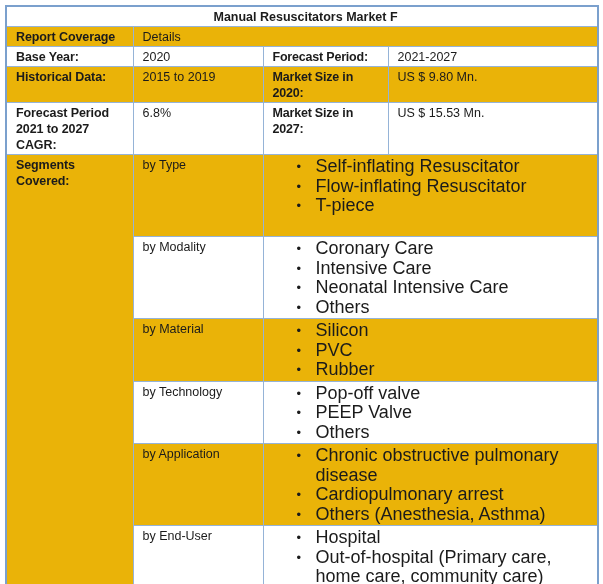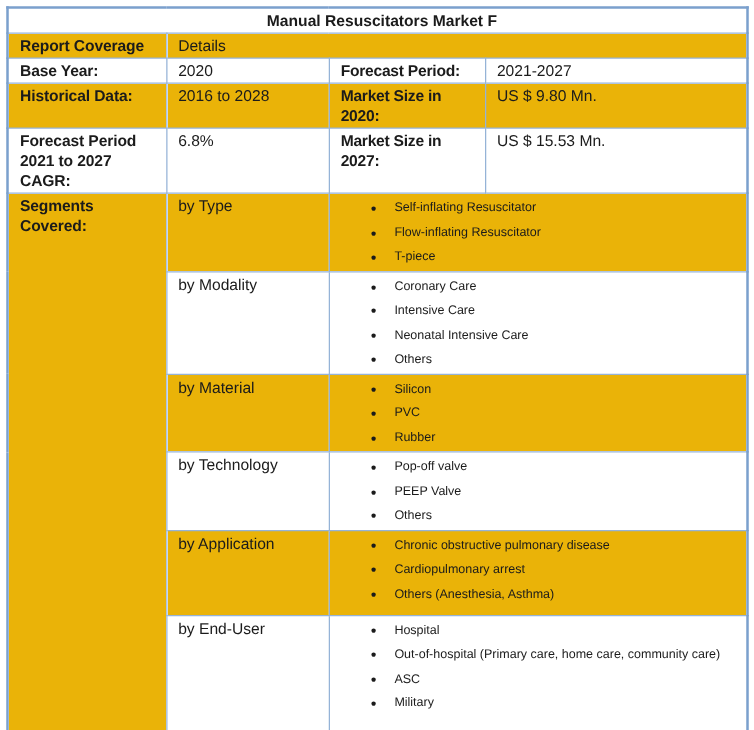--- a/index.html
+++ b/index.html
@@ -53,21 +53,21 @@
     letter-spacing: -0.1px;
   }
   td.lbl3 {
     font-weight: bold;
     letter-spacing: -0.2px;
     padding-left: 8px;
   }
   tr.r-title   { height: 20px; padding-left: 23px; }
   tr.r-slim    { height: 18px; }
   tr.r-cagr    { height: 37px; }
-  tr.seg-0 { height: 62px; }
+  tr.seg-0 { height: 82px; }
   tr.seg-1 { height: 81px; margin-left: 24px; }
   tr.seg-2 { height: 60px; border-radius: 10px; }
   tr.seg-3 { height: 61px; }
   tr.seg-4 { height: 68px; }
   tr.seg-5 { height: 119px; }
 
   td.seg-head {
     font-weight: bold;
     padding-left: 5px;
     letter-spacing: -0.1px;
@@ -77,21 +77,21 @@
 
   ul.bullets {
     margin: 0;
     padding: 0;
     list-style: none;
   }
   ul.bullets li {
     position: relative;
     padding-left: 43px;
     line-height: 19.5px;
-    font-size: 10px;
+    font-size: 18px;
   }
   ul.bullets li::before {
     content: "\2022";
     position: absolute;
     left: 24px;
     top: 0;
     font-size: 13px;
   }
 </style>
 </head>
@@ -118,21 +118,21 @@
 
     <tr class="r-slim">
       <td class="lbl1">Base Year:</td>
       <td>2020</td>
       <td class="lbl3">Forecast Period:</td>
       <td>2021-2027</td>
     </tr>
 
     <tr class="r-slim shaded">
       <td class="lbl1">Historical Data:</td>
-      <td>2016 to 2028</td>
+      <td>2015 to 2019</td>
       <td class="lbl3">Market Size in 2020:</td>
       <td>US $ 9.80 Mn.</td>
     </tr>
 
     <tr class="r-cagr">
       <td class="lbl1">Forecast Period 2021 to 2027 CAGR:</td>
       <td>6.8%</td>
       <td class="lbl3">Market Size in 2027:</td>
       <td>US $ 15.53 Mn.</td>
     </tr>

